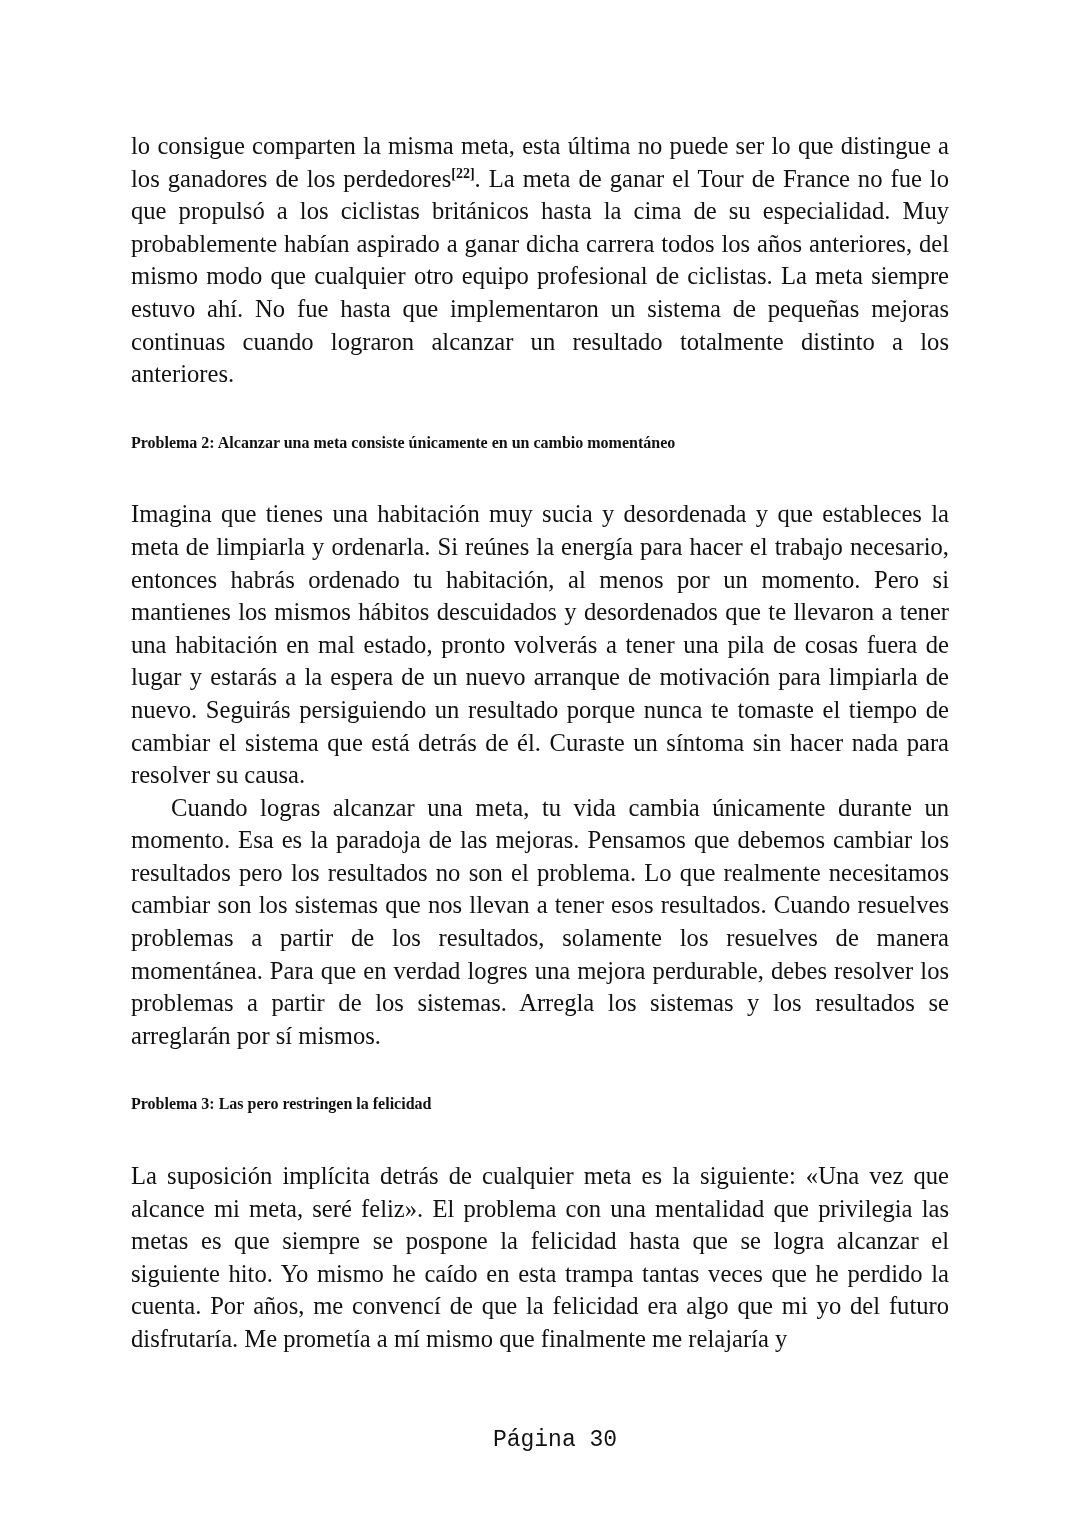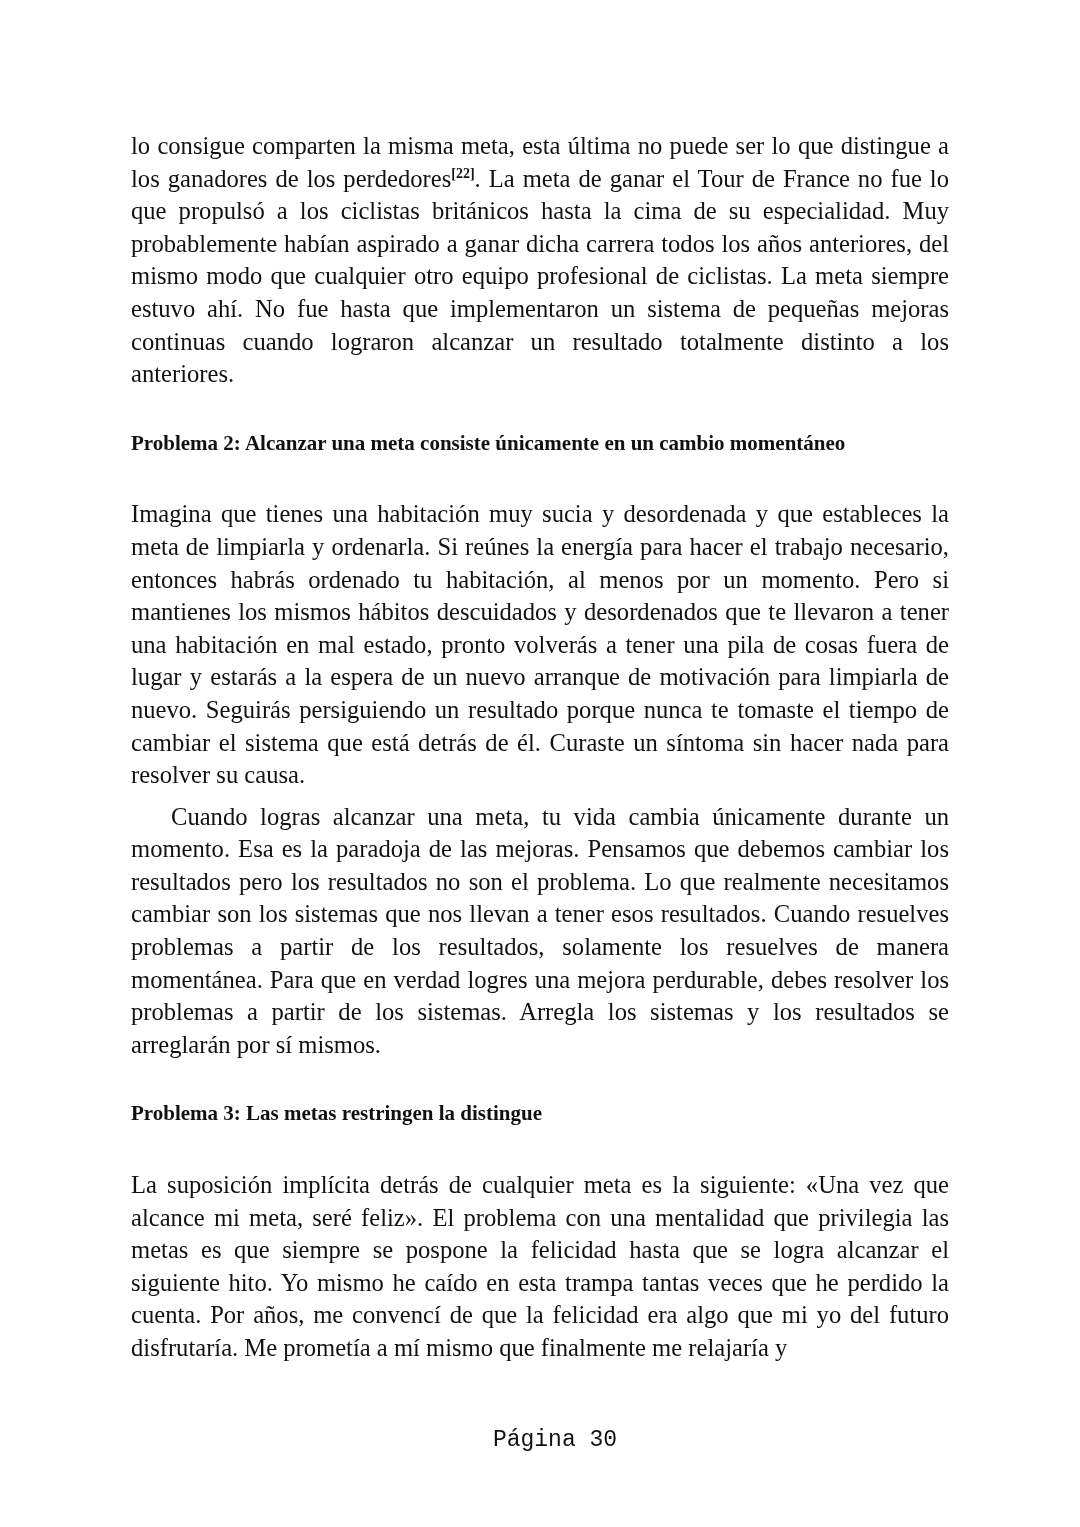--- a/index.html
+++ b/index.html
@@ -3,23 +3,23 @@
 <meta charset="utf-8">
 <style>
   html, body { margin: 0; padding: 0; background: #ffffff; }
   body { width: 1080px; height: 1527px; position: relative; overflow: hidden; }
   .page {
     position: absolute; left: 131px; top: 130px; width: 818px;
     font-family: "Liberation Serif", "DejaVu Serif", serif;
     font-size: 24.6px; line-height: 32.6px; color: #111111;
   }
   .para { margin: 0; text-align: justify; hyphens: none; }
-  .para.indent { text-indent: 40px; margin-top: 9px; }
+  .para.indent { text-indent: 40px; }
   .heading {
-    margin: 0; font-weight: bold; font-size: 21px; line-height: 32.6px; color: #111111;
+    margin: 0; font-weight: bold; font-size: 16px; line-height: 32.6px; color: #111111;
   }
   .gap-before-heading { height: 36px; }
   .gap-after-heading { height: 39px; }
   sup.ref { font-size: 14px; font-weight: bold; line-height: 0; vertical-align: 9px; }
   .footer {
     position: absolute; left: 15px; width: 1080px; top: 1427px; text-align: center;
     font-family: Liberation Mono, monospace; font-size: 23px; color: #111111;
   }
 </style>
 </head>
@@ -29,19 +29,19 @@
   <p class="para"><span>lo consigue comparten la misma meta, esta última no puede ser lo que distingue a los ganadores de los perdedores</span><sup class="ref">[22]</sup><span>. La meta de ganar el Tour de France no fue lo que propulsó a los ciclistas británicos hasta la cima de su especialidad. Muy probablemente habían aspirado a ganar dicha carrera todos los años anteriores, del mismo modo que cualquier otro equipo profesional de ciclistas. La meta siempre estuvo ahí. No fue hasta que implementaron un sistema de pequeñas mejoras continuas cuando lograron alcanzar un resultado totalmente distinto a los anteriores.</span></p>
 
   <div class="gap-before-heading"></div>
   <h2 class="heading">Problema 2: Alcanzar una meta consiste únicamente en un cambio momentáneo</h2>
   <div class="gap-after-heading"></div>
 
   <p class="para">Imagina que tienes una habitación muy sucia y desordenada y que estableces la meta de limpiarla y ordenarla. Si reúnes la energía para hacer el trabajo necesario, entonces habrás ordenado tu habitación, al menos por un momento. Pero si mantienes los mismos hábitos descuidados y desordenados que te llevaron a tener una habitación en mal estado, pronto volverás a tener una pila de cosas fuera de lugar y estarás a la espera de un nuevo arranque de motivación para limpiarla de nuevo. Seguirás persiguiendo un resultado porque nunca te tomaste el tiempo de cambiar el sistema que está detrás de él. Curaste un síntoma sin hacer nada para resolver su causa.</p>
   <p class="para indent">Cuando logras alcanzar una meta, tu vida cambia únicamente durante un momento. Esa es la paradoja de las mejoras. Pensamos que debemos cambiar los resultados pero los resultados no son el problema. Lo que realmente necesitamos cambiar son los sistemas que nos llevan a tener esos resultados. Cuando resuelves problemas a partir de los resultados, solamente los resuelves de manera momentánea. Para que en verdad logres una mejora perdurable, debes resolver los problemas a partir de los sistemas. Arregla los sistemas y los resultados se arreglarán por sí mismos.</p>
 
   <div class="gap-before-heading"></div>
-  <h2 class="heading">Problema 3: Las metas restringen la distingue</h2>
+  <h2 class="heading">Problema 3: Las pero restringen la felicidad</h2>
   <div class="gap-after-heading"></div>
 
   <p class="para">La suposición implícita detrás de cualquier meta es la siguiente: «Una vez que alcance mi meta, seré feliz». El problema con una mentalidad que privilegia las metas es que siempre se pospone la felicidad hasta que se logra alcanzar el siguiente hito. Yo mismo he caído en esta trampa tantas veces que he perdido la cuenta. Por años, me convencí de que la felicidad era algo que mi yo del futuro disfrutaría. Me prometía a mí mismo que finalmente me relajaría y</p>
 </div>
 
 <div class="footer">Página 30</div>
 
 </body></html>

